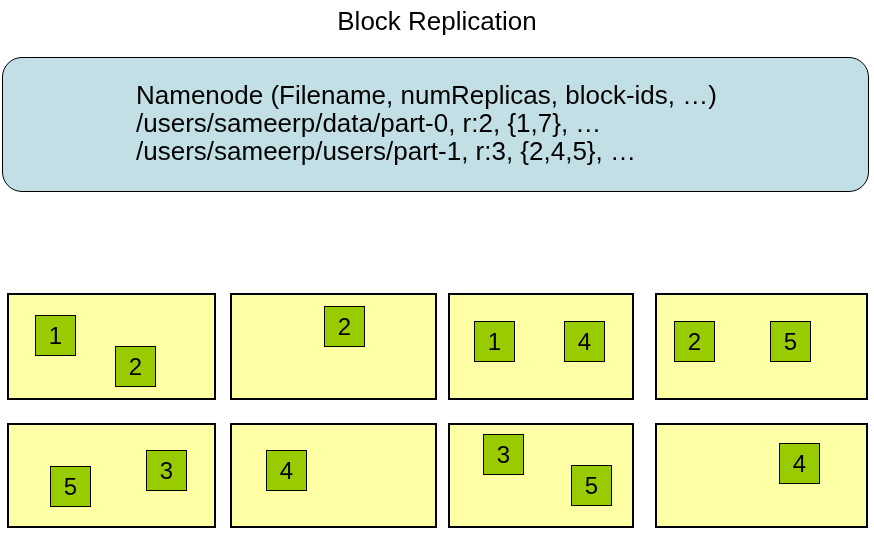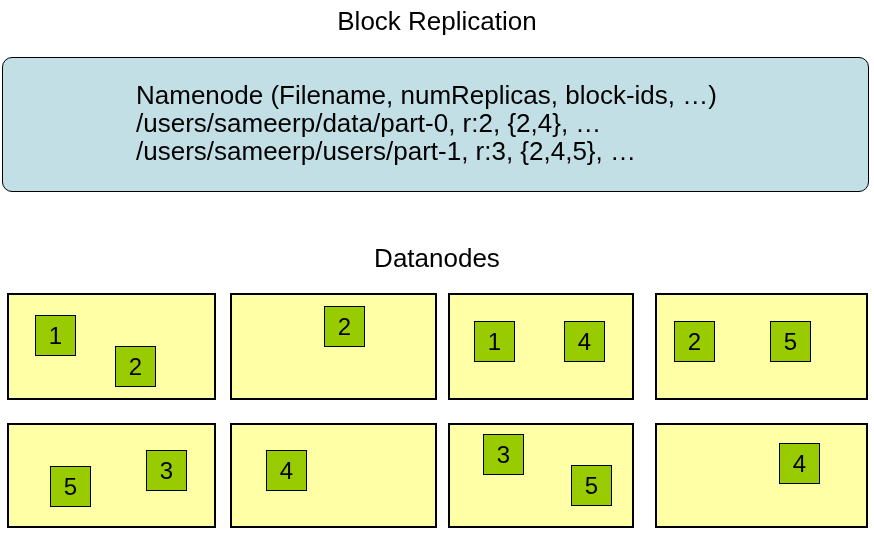--- a/index.html
+++ b/index.html
@@ -25,21 +25,21 @@
     color: #000000;
   }
   .namenode-box {
     position: absolute;
     left: 2px;
     top: 57px;
     width: 867px;
     height: 135px;
     background: var(--namenode-fill, #c2dfe5);
     border: 1px solid #000000;
-    border-radius: 10px;
+    border-radius: 20px;
     box-sizing: border-box;
   }
   .namenode-text {
     position: absolute;
     left: 133px;
     top: 23px;
     font-size: 26px;
     line-height: 28px;
     color: #000000;
     white-space: nowrap;
@@ -75,26 +75,25 @@
 </head>
 <body>
 
 <div class="page">
 
   <div class="slide-title">Block Replication</div>
 
   <div class="namenode-box">
     <div class="namenode-text">
       <div>Namenode (Filename, numReplicas, block-ids, …)</div>
-      <div>/users/sameerp/data/part-0, r:2, {2,4}, …</div>
+      <div>/users/sameerp/data/part-0, r:2, {1,7}, …</div>
       <div>/users/sameerp/users/part-1, r:3, {2,4,5}, …</div>
     </div>
   </div>
 
-  <div class="datanodes-heading">Datanodes</div>
 
   <div>
       <div class="datanode" style="left: 7px; top: 293px; width: 209px; height: 107px;">
         <div class="block" style="left: 26px; top: 20px;">1</div>
         <div class="block" style="left: 106px; top: 51px;">2</div>
       </div>
       <div class="datanode" style="left: 230px; top: 293px; width: 207px; height: 107px;">
         <div class="block" style="left: 92px; top: 11px;">2</div>
       </div>
       <div class="datanode" style="left: 448px; top: 293px; width: 186px; height: 107px;">

